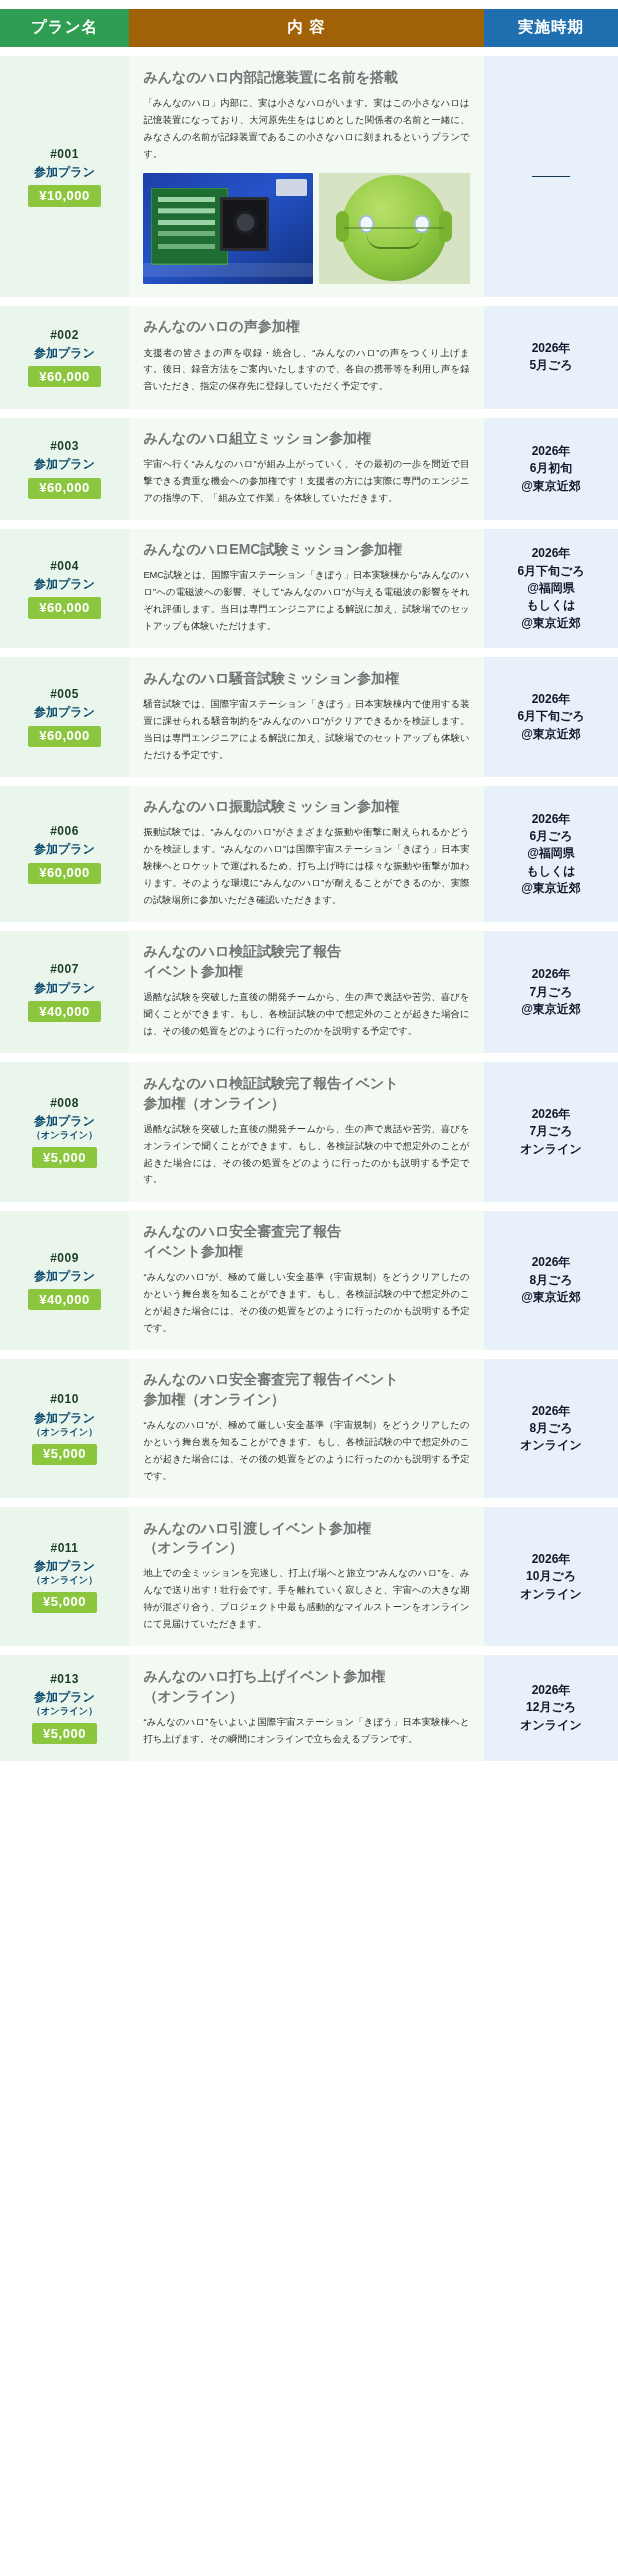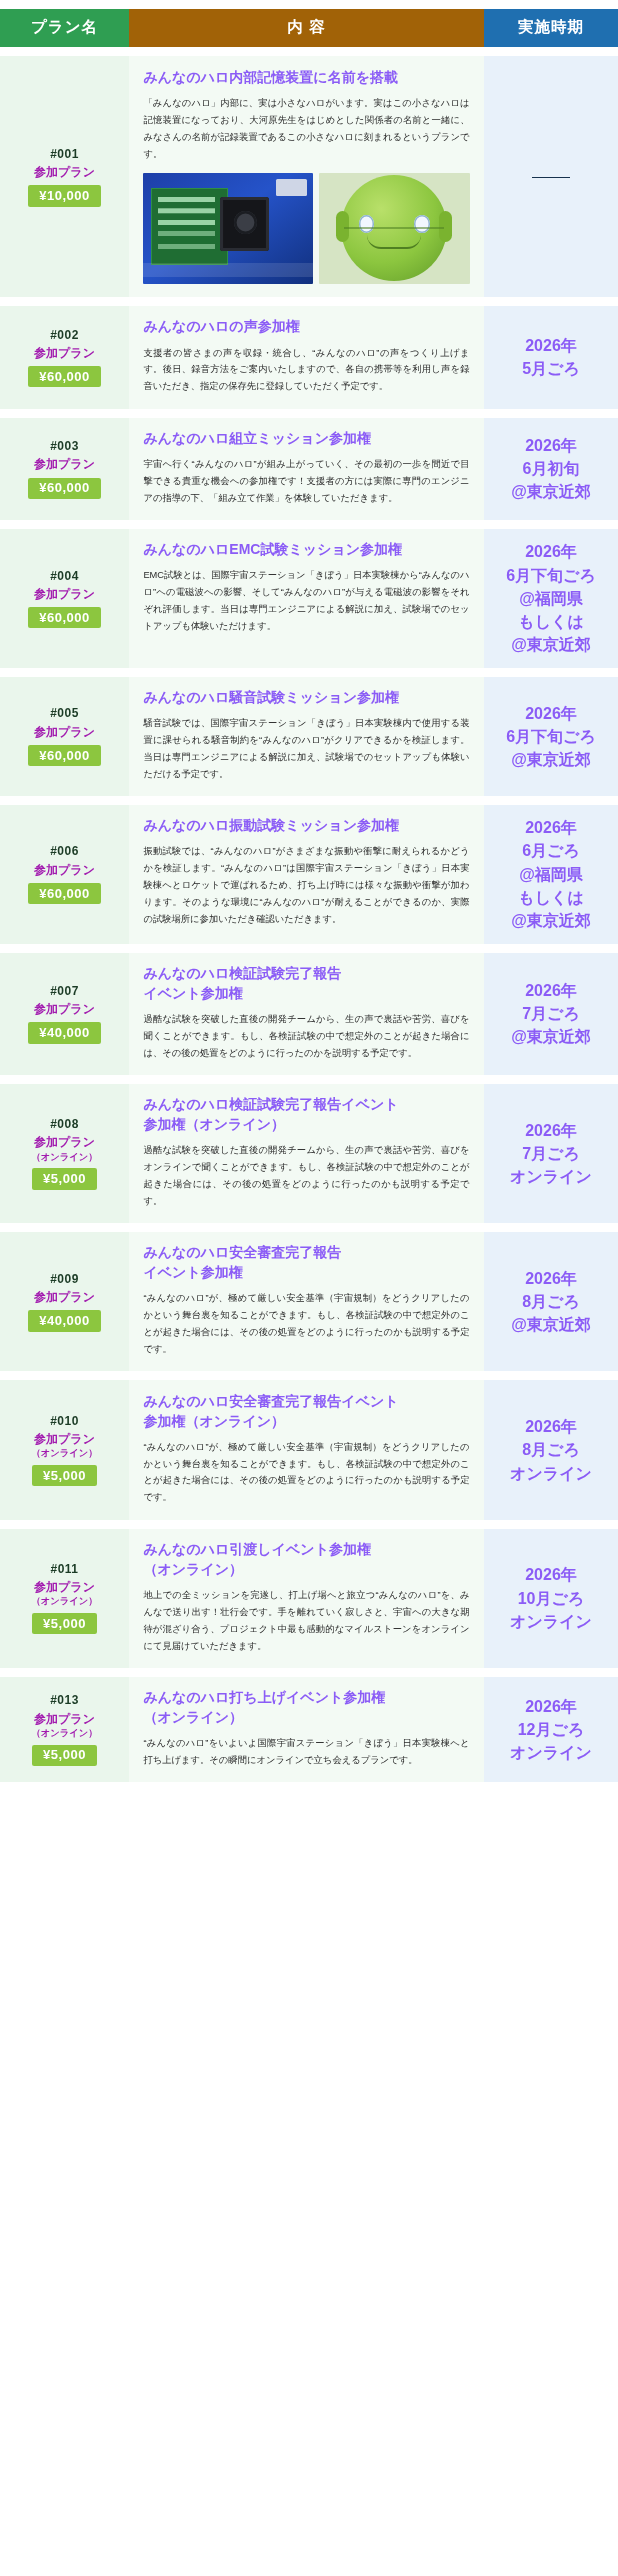--- a/index.html
+++ b/index.html
@@ -50,35 +50,35 @@
   }
   td.body-cell {
     background: #f3faf4;
     padding: 11.3px 14.4px 13.4px 14.4px;
   }
   td.date-cell {
     background: #e8f1fa;
     text-align: center;
     vertical-align: middle;
     padding: 11.3px 5.2px;
-    color: #8b5cf6;
-    font-size: 16px;
+    color: #0f172a;
+    font-size: 12px;
     font-weight: bold;
     line-height: 1.45;
   }
   .plan-no {
     font-size: 12px;
     color: #1b3b25;
     font-weight: bold;
     letter-spacing: 0.5px;
     margin-bottom: 3.1px;
   }
   .plan-type {
     font-size: 12px;
-    color: #a21caf;
+    color: #0c4a6e;
     font-weight: bold;
     line-height: 1.35;
     margin-bottom: 5.2px;
   }
   .plan-type .sub {
     display: block;
     font-size: 9.3px;
     font-weight: bold;
   }
   .price-badge {
@@ -87,21 +87,21 @@
     color: #ffffff;
     font-size: 13px;
     font-weight: bold;
     padding: 2.6px 11.3px 3.6px 11.3px;
     border-radius: 2.1px;
     letter-spacing: 0.5px;
   }
   .body-title {
     font-size: 14px;
     font-weight: bold;
-    color: #8b5cf6;
+    color: #737373;
     line-height: 1.42;
     margin: 0 0 7.2px 0;
   }
   .body-text {
     font-size: 9.3px;
     color: #2a2a2a;
     line-height: 1.82;
     margin: 0;
     text-align: justify;
   }

